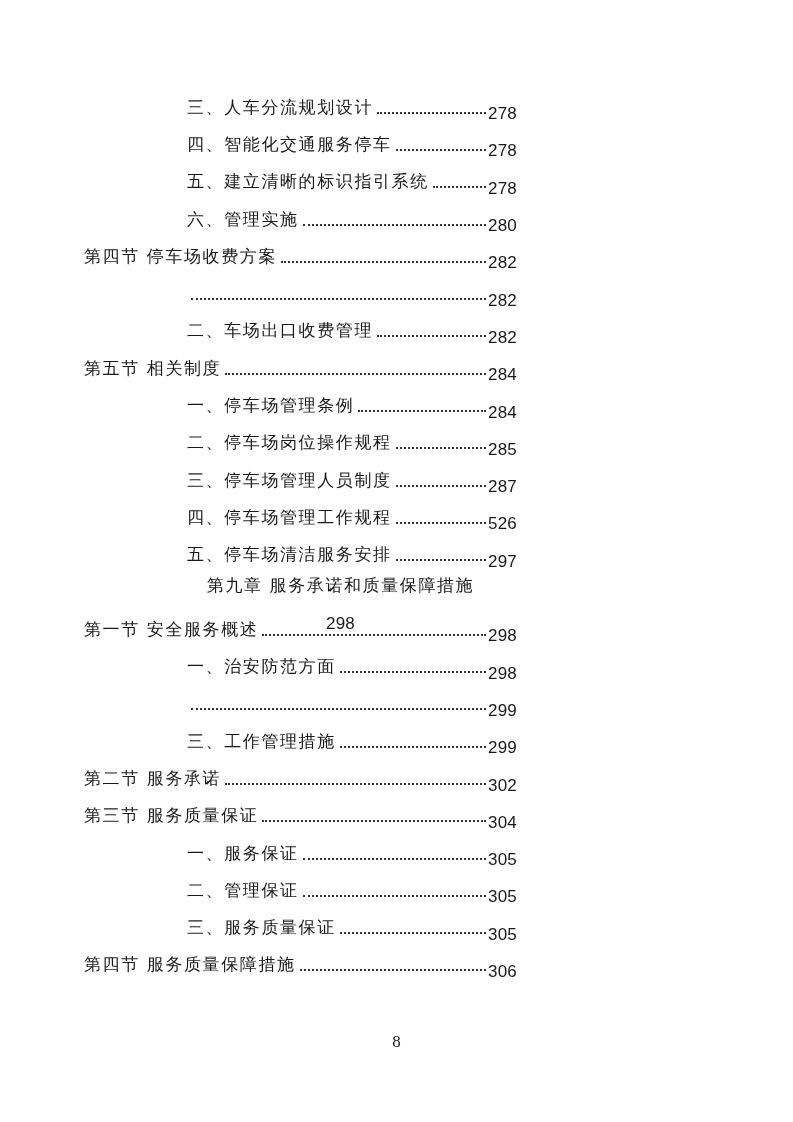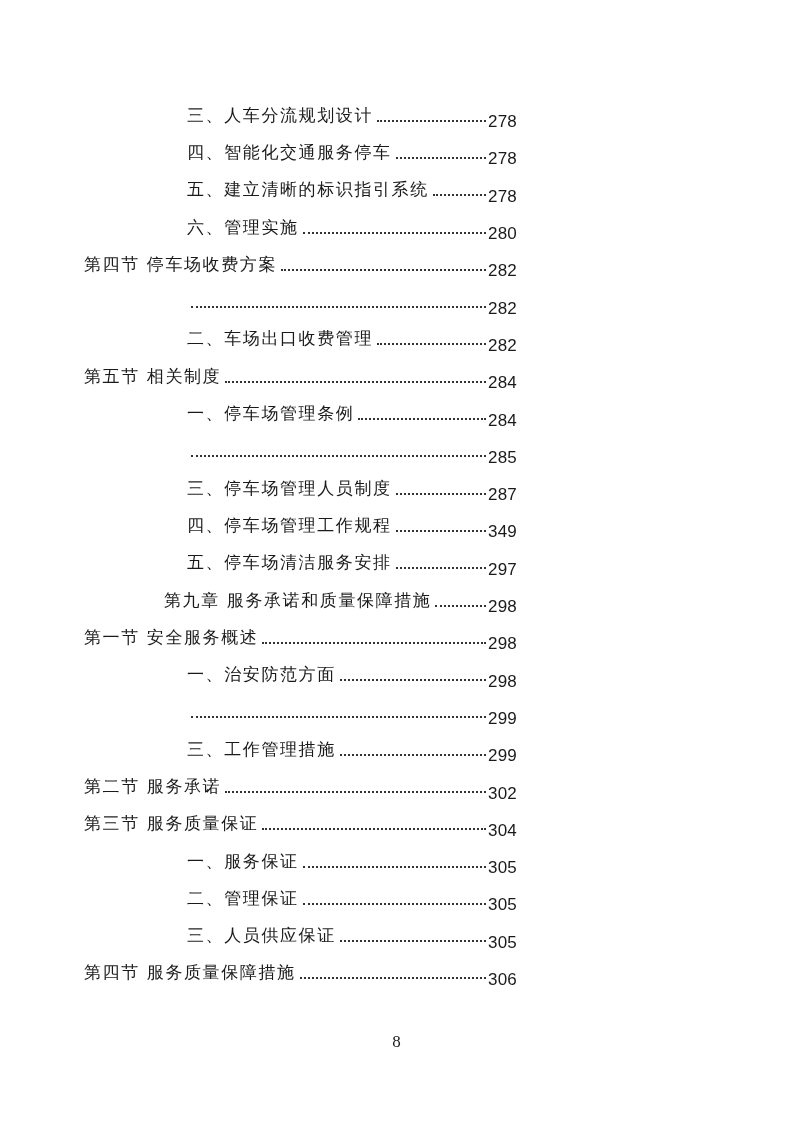--- a/index.html
+++ b/index.html
@@ -11,36 +11,36 @@
       width: 793px;
       height: 1122px;
       position: relative;
       overflow: hidden;
       font-family: "DejaVu Sans", "Liberation Sans", sans-serif;
       color: #1a1a1a;
     }
     .toc {
       position: absolute;
       left: 0;
-      top: 96px;
+      top: 88px;
       width: 637px;
     }
     .toc-row {
       position: relative;
       height: 37.3px;
       display: flex;
       align-items: center;
       box-sizing: border-box;
       padding-right: 120px;
       font-size: 17px;
       line-height: 24px;
     }
     .toc-row.level-section { padding-left: 84px; }
     .toc-row.level-sub { padding-left: 187px; }
-    .toc-row.level-chapter { padding-left: 164px; }
+    .toc-row.level-chapter { padding-left: 164px; flex-direction: column; }
     .toc-title {
       white-space: nowrap;
       letter-spacing: 1.6px;
       flex: 0 0 auto;
     }
     .toc-leader {
       flex: 1 1 auto;
       overflow: hidden;
       white-space: nowrap;
       margin: 0 2px 0 4px;
@@ -115,32 +115,33 @@
     <span class="toc-title">第五节  相关制度</span>
     <span class="toc-leader"></span>
     <span class="toc-page">284</span>
   </div>
   <div class="toc-row level-sub">
     <span class="toc-title">一、停车场管理条例</span>
     <span class="toc-leader"></span>
     <span class="toc-page">284</span>
   </div>
   <div class="toc-row level-sub">
+    <span class="toc-title">二、停车场岗位操作规程</span>
     <span class="toc-leader"></span>
     <span class="toc-page">285</span>
   </div>
   <div class="toc-row level-sub">
     <span class="toc-title">三、停车场管理人员制度</span>
     <span class="toc-leader"></span>
     <span class="toc-page">287</span>
   </div>
   <div class="toc-row level-sub">
     <span class="toc-title">四、停车场管理工作规程</span>
     <span class="toc-leader"></span>
-    <span class="toc-page">349</span>
+    <span class="toc-page">526</span>
   </div>
   <div class="toc-row level-sub">
     <span class="toc-title">五、停车场清洁服务安排</span>
     <span class="toc-leader"></span>
     <span class="toc-page">297</span>
   </div>
   <div class="toc-row level-chapter">
     <span class="toc-title">第九章  服务承诺和质量保障措施</span>
     <span class="toc-leader"></span>
     <span class="toc-page">298</span>
@@ -178,21 +179,21 @@
     <span class="toc-title">一、服务保证</span>
     <span class="toc-leader"></span>
     <span class="toc-page">305</span>
   </div>
   <div class="toc-row level-sub">
     <span class="toc-title">二、管理保证</span>
     <span class="toc-leader"></span>
     <span class="toc-page">305</span>
   </div>
   <div class="toc-row level-sub">
-    <span class="toc-title">三、人员供应保证</span>
+    <span class="toc-title">三、服务质量保证</span>
     <span class="toc-leader"></span>
     <span class="toc-page">305</span>
   </div>
   <div class="toc-row level-section">
     <span class="toc-title">第四节  服务质量保障措施</span>
     <span class="toc-leader"></span>
     <span class="toc-page">306</span>
   </div>
 </div>
 

